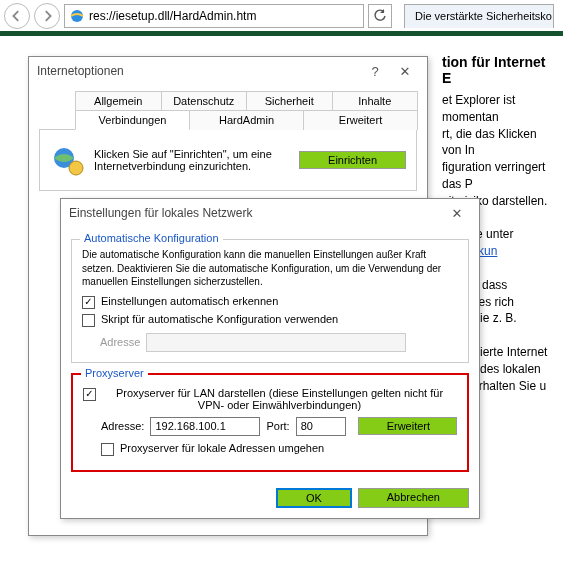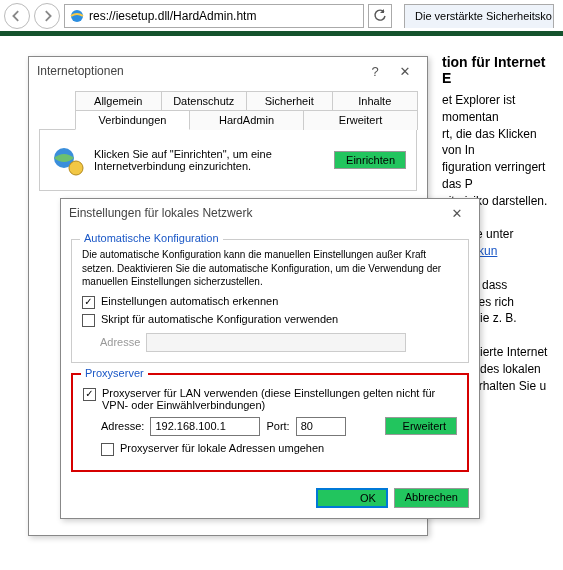--- a/index.html
+++ b/index.html
@@ -24,28 +24,28 @@
   .title-btn { width: 28px; height: 20px; display: flex; align-items: center; justify-content: center; color: #555; font-size: 13px; }
   .dlg-body { padding: 6px 10px 10px; }
   
   #internet-options { left: 28px; top: 56px; width: 400px; height: 480px; }
   .tabs-row { display: flex; padding-left: 36px; }
   .opt-tab { flex: 1; border: 1px solid #ccc; border-bottom: none; background: #fafafa; text-align: center; padding: 3px 0; font-size: 11px; margin-right: -1px; }
   .opt-tab.active { background: #fff; border-bottom: 1px solid #fff; position: relative; z-index: 2; }
   .tabs-content { border: 1px solid #ccc; margin-top: -1px; padding: 12px 10px; background: #fff; }
   .conn-row { display: flex; align-items: center; gap: 8px; }
   .globe-icon { width: 36px; height: 36px; }
-  .btn { border: 1px solid #999; background: #22c55e; padding: 2px 10px; font-size: 11px; min-width: 72px; text-align: right; }
+  .btn { border: 1px solid #999; background: #84cc16; padding: 2px 28px; font-size: 11px; min-width: 72px; text-align: left; }
   .btn.primary { border: 2px solid #0078d7; }
   
   #lan-settings { left: 60px; top: 198px; width: 420px; }
   .fieldset { border: 1px solid #ccc; margin: 6px 0 10px; padding: 8px 10px 10px; position: relative; }
   .fieldset.highlight { border: 2px solid #d60000; }
   .legend { position: absolute; top: -8px; left: 8px; background: #fff; padding: 0 4px; font-size: 11px; color: #1a57c6; }
-  .chk-row { display: flex; align-items: flex-start; gap: 6px; margin: 4px 0; }
+  .chk-row { display: flex; align-items: flex-start; gap: 6px; margin: 4px 0; text-align: center; }
   .chk { width: 13px; height: 13px; border: 1px solid #555; margin-top: 1px; flex-shrink: 0; display: flex; align-items: center; justify-content: center; font-size: 10px; }
   .chk.checked::after { content: "✓"; line-height: 1; }
   .form-row { display: flex; align-items: center; gap: 6px; margin-top: 6px; }
   .lbl { font-size: 11px; }
   .txt { border: 1px solid #777; height: 19px; padding: 0 4px; font-size: 11px; background: #fff; }
   .txt.disabled { background: #f5f5f5; color: #999; border-color: #ccc; }
   .dlg-buttons { display: flex; justify-content: flex-end; gap: 6px; padding: 6px 10px 10px; }
   #lan-settings .dlg-body { padding-bottom: 0; }
   .desc { font-size: 10px; line-height: 1.35; margin-bottom: 6px; }
 </style>
@@ -161,21 +161,21 @@
       <div class="form-row" style="margin-left:18px">
         <span class="lbl" style="color:#999">Adresse</span>
         <input class="txt disabled" style="width: 260px;" disabled="" value="">
       </div>
     </div>
 
     <div class="fieldset highlight">
       <div class="legend">Proxyserver</div>
       <div class="chk-row">
         <div class="chk checked"></div>
-        <span>Proxyserver für LAN verwenden (diese Einstellungen gelten nicht für VPN- oder Einwählverbindungen)</span>
+        <span>Proxyserver für LAN darstellen (diese Einstellungen gelten nicht für VPN- oder Einwählverbindungen)</span>
       </div>
       <div class="form-row" style="margin-left:18px">
         <span class="lbl">Adresse:</span>
         <input class="txt" style="width: 110px;" value="192.168.100.1">
         <span class="lbl">Port:</span>
         <input class="txt" style="width: 50px;" value="80">
         <div style="flex:1"></div>
         <div class="btn">Erweitert</div>
       </div>
       <div class="chk-row" style="margin-left:18px; margin-top:6px">

